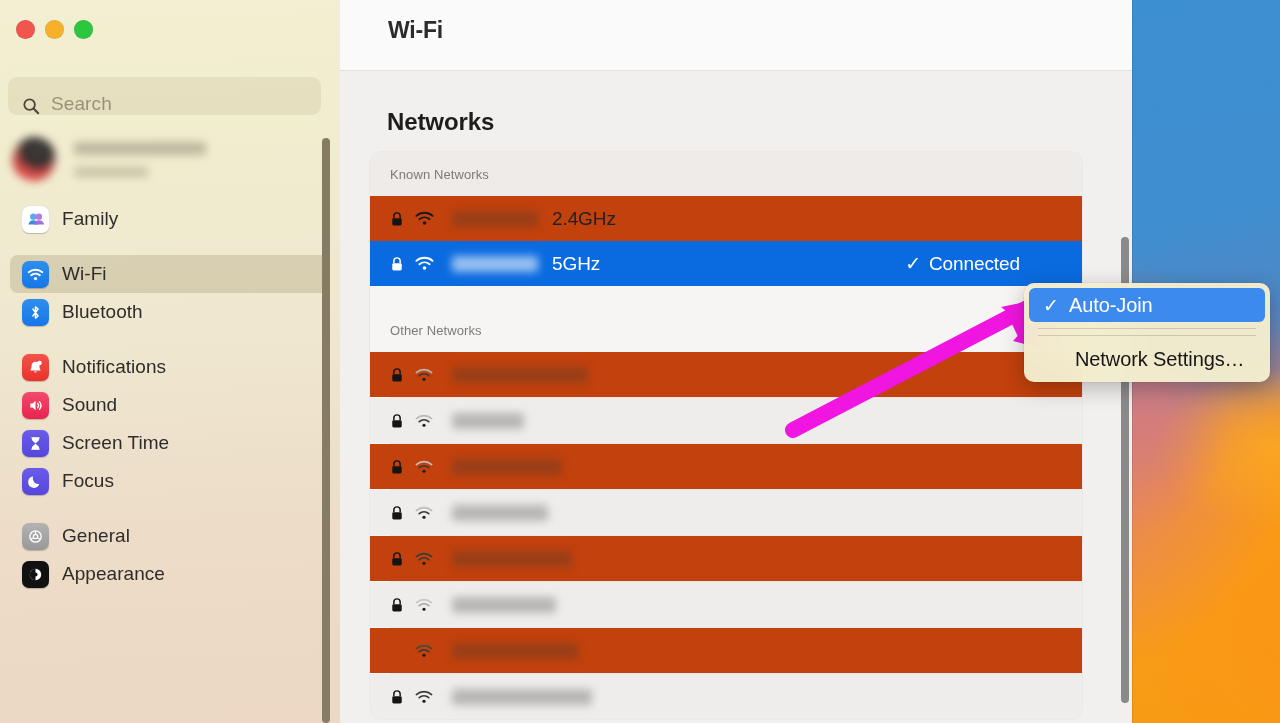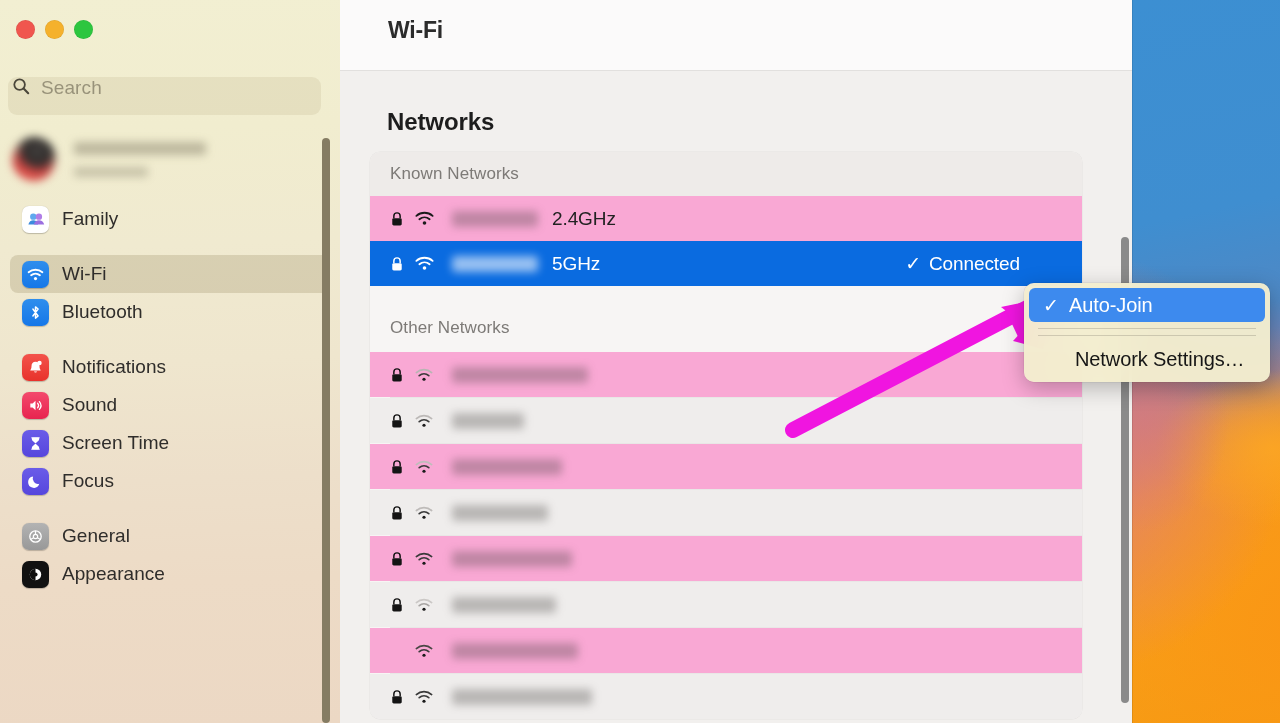--- a/index.html
+++ b/index.html
@@ -69,22 +69,22 @@
   .tl.red    { background: #f0564e; box-shadow: inset 0 0 0 0.5px rgba(0,0,0,0.09); }
   .tl.yellow { background: #f5b12c; box-shadow: inset 0 0 0 0.5px rgba(0,0,0,0.09); }
   .tl.green  { background: #2dc63f; box-shadow: inset 0 0 0 0.5px rgba(0,0,0,0.09); }
 
   #search-field {
     position: absolute;
     left: 8px; top: 77px;
     width: 313px; height: 38px;
     border-radius: 9px;
     background: rgba(128,112,60,0.10);
-    display: flex; align-items: flex-start;
-    padding-left: 4px;
+    display: flex; align-items: flex-end;
+    padding-left: 14px;
   }
   #search-field .mag { width: 18px; height: 18px; flex: 0 0 18px; }
   #search-input-text {
     margin-left: 11px;
     font-size: 19px;
     color: rgba(60,55,40,0.46);
     letter-spacing: 0.1px;
   }
 
   
@@ -189,32 +189,32 @@
     width: 712px;
     border-radius: 10px;
     background: #f7f5f4;
     overflow: hidden;
     box-shadow: 0 0 0 0.5px rgba(0,0,0,0.055);
   }
   .group-header {
     height: 44px;
     display: flex; align-items: center;
     padding-left: 20px;
-    font-size: 17px;
+    font-size: 13px;
     color: #7d7a77;
     background: #eeebe9;
     letter-spacing: 0.1px;
   }
   .group-header.plain { background: transparent; }
   .net-row {
     position: relative;
     height: 45px;
     display: flex; align-items: center;
     padding-left: 20px;
-    background: #f9a8d4;
+    background: #c2410c;
   }
   .net-row.alt { background: #efedec; }
   .net-row.selected { background: #0a6be0; }
   .net-row .lockslot { width: 24px; flex: 0 0 24px; display: flex; align-items: center; }
   .net-row .wifislot { width: 34px; flex: 0 0 34px; display: flex; align-items: center; }
   .net-row .ssid-blur {
     height: 16px; border-radius: 3px;
     background: rgba(60,56,54,0.30);
     filter: blur(4.5px);
     flex: 0 0 auto;

